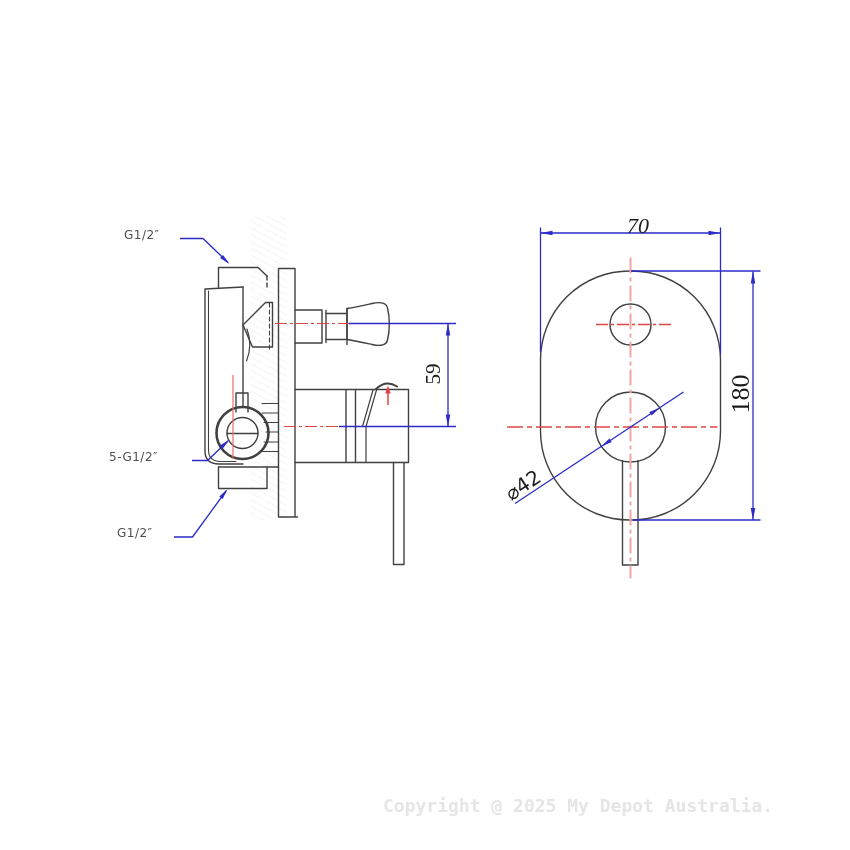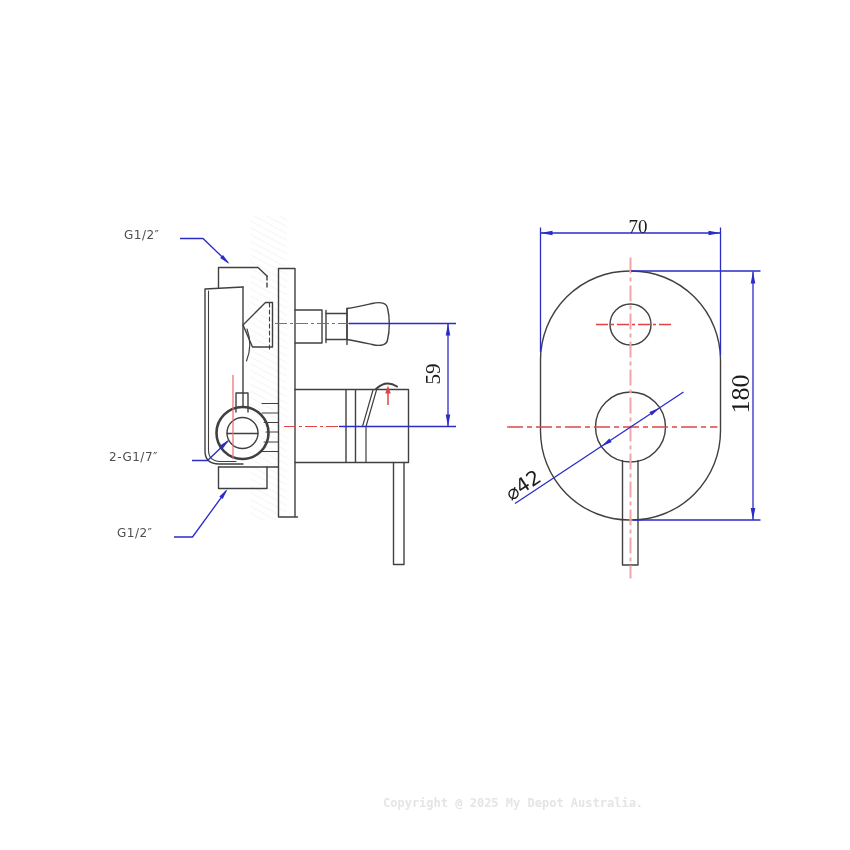--- a/index.html
+++ b/index.html
@@ -6,21 +6,21 @@
   #canvas{position:relative;width:850px;height:850px;background:#ffffff;overflow:hidden;
           font-family:"DejaVu Sans",sans-serif;}
   svg{position:absolute;left:0;top:0;}
   .lbl{position:absolute;font-family:"DejaVu Sans",sans-serif;font-size:12px;color:#4f4f4f;
        letter-spacing:.5px;white-space:nowrap;line-height:1;}
   .dim{position:absolute;font-family:"Liberation Serif","DejaVu Serif",serif;color:#1b1b1b;
        white-space:nowrap;line-height:1;transform:translate(-50%,-50%);}
   .dim.r90{transform:translate(-50%,-50%) rotate(-90deg);}
   .dim.r33{transform:translate(-50%,-50%) rotate(-33.5deg);font-family:"DejaVu Sans",sans-serif;}
   .wm{position:absolute;font-family:"DejaVu Sans Mono","Liberation Mono",monospace;
-      font-weight:bold;font-size:12px;color:#e5e5e5;white-space:nowrap;line-height:1;}
+      font-weight:bold;font-size:18px;color:#e5e5e5;white-space:nowrap;line-height:1;}
 </style>
 </head>
 <body>
 
 <div id="canvas">
 
 <svg width="850" height="850" viewBox="0 0 850 850">
   <defs>
     <pattern id="hatch" width="6" height="6" patternUnits="userSpaceOnUse" patternTransform="rotate(-62)">
       <line x1="0" y1="0" x2="0" y2="6" stroke="#ececec" stroke-width="1.1"></line>
@@ -150,23 +150,23 @@
   </g>
 
   <g fill="none" stroke="#2b2bc8" stroke-width="1.3">
     <path d="M515,503.5 L683.5,392"></path>
     <polygon points="659.7,407.7 651.7,415.5 649.4,412.0" fill="#2b2bc8" stroke="none"></polygon>
     <polygon points="601.3,446.4 611.7,442.1 609.3,438.6" fill="#2b2bc8" stroke="none"></polygon>
   </g>
 </svg>
 
 <div class="lbl" style="left:124px;top:229px;">G1/2″</div>
-<div class="lbl" style="left:109px;top:451px;">2-G1/7″</div>
+<div class="lbl" style="left:109px;top:451px;">5-G1/2″</div>
 <div class="lbl" style="left:117px;top:527px;">G1/2″</div>
 
-<div class="dim" style="left:638px;top:226px;font-size:19px;">70</div>
+<div class="dim" style="left:638px;top:226px;font-size:22px;font-style:italic;">70</div>
 <div class="dim r90" style="left:741px;top:394px;font-size:26px;">180</div>
 <div class="dim r90" style="left:433px;top:374px;font-size:21px;">59</div>
 <div class="dim r33" style="left:523px;top:485px;font-size:20px;">⌀42</div>
 
 <div class="wm" style="left:383px;top:797px;">Copyright @ 2025 My Depot Australia.</div>
 
 </div>
 
 </body></html>

